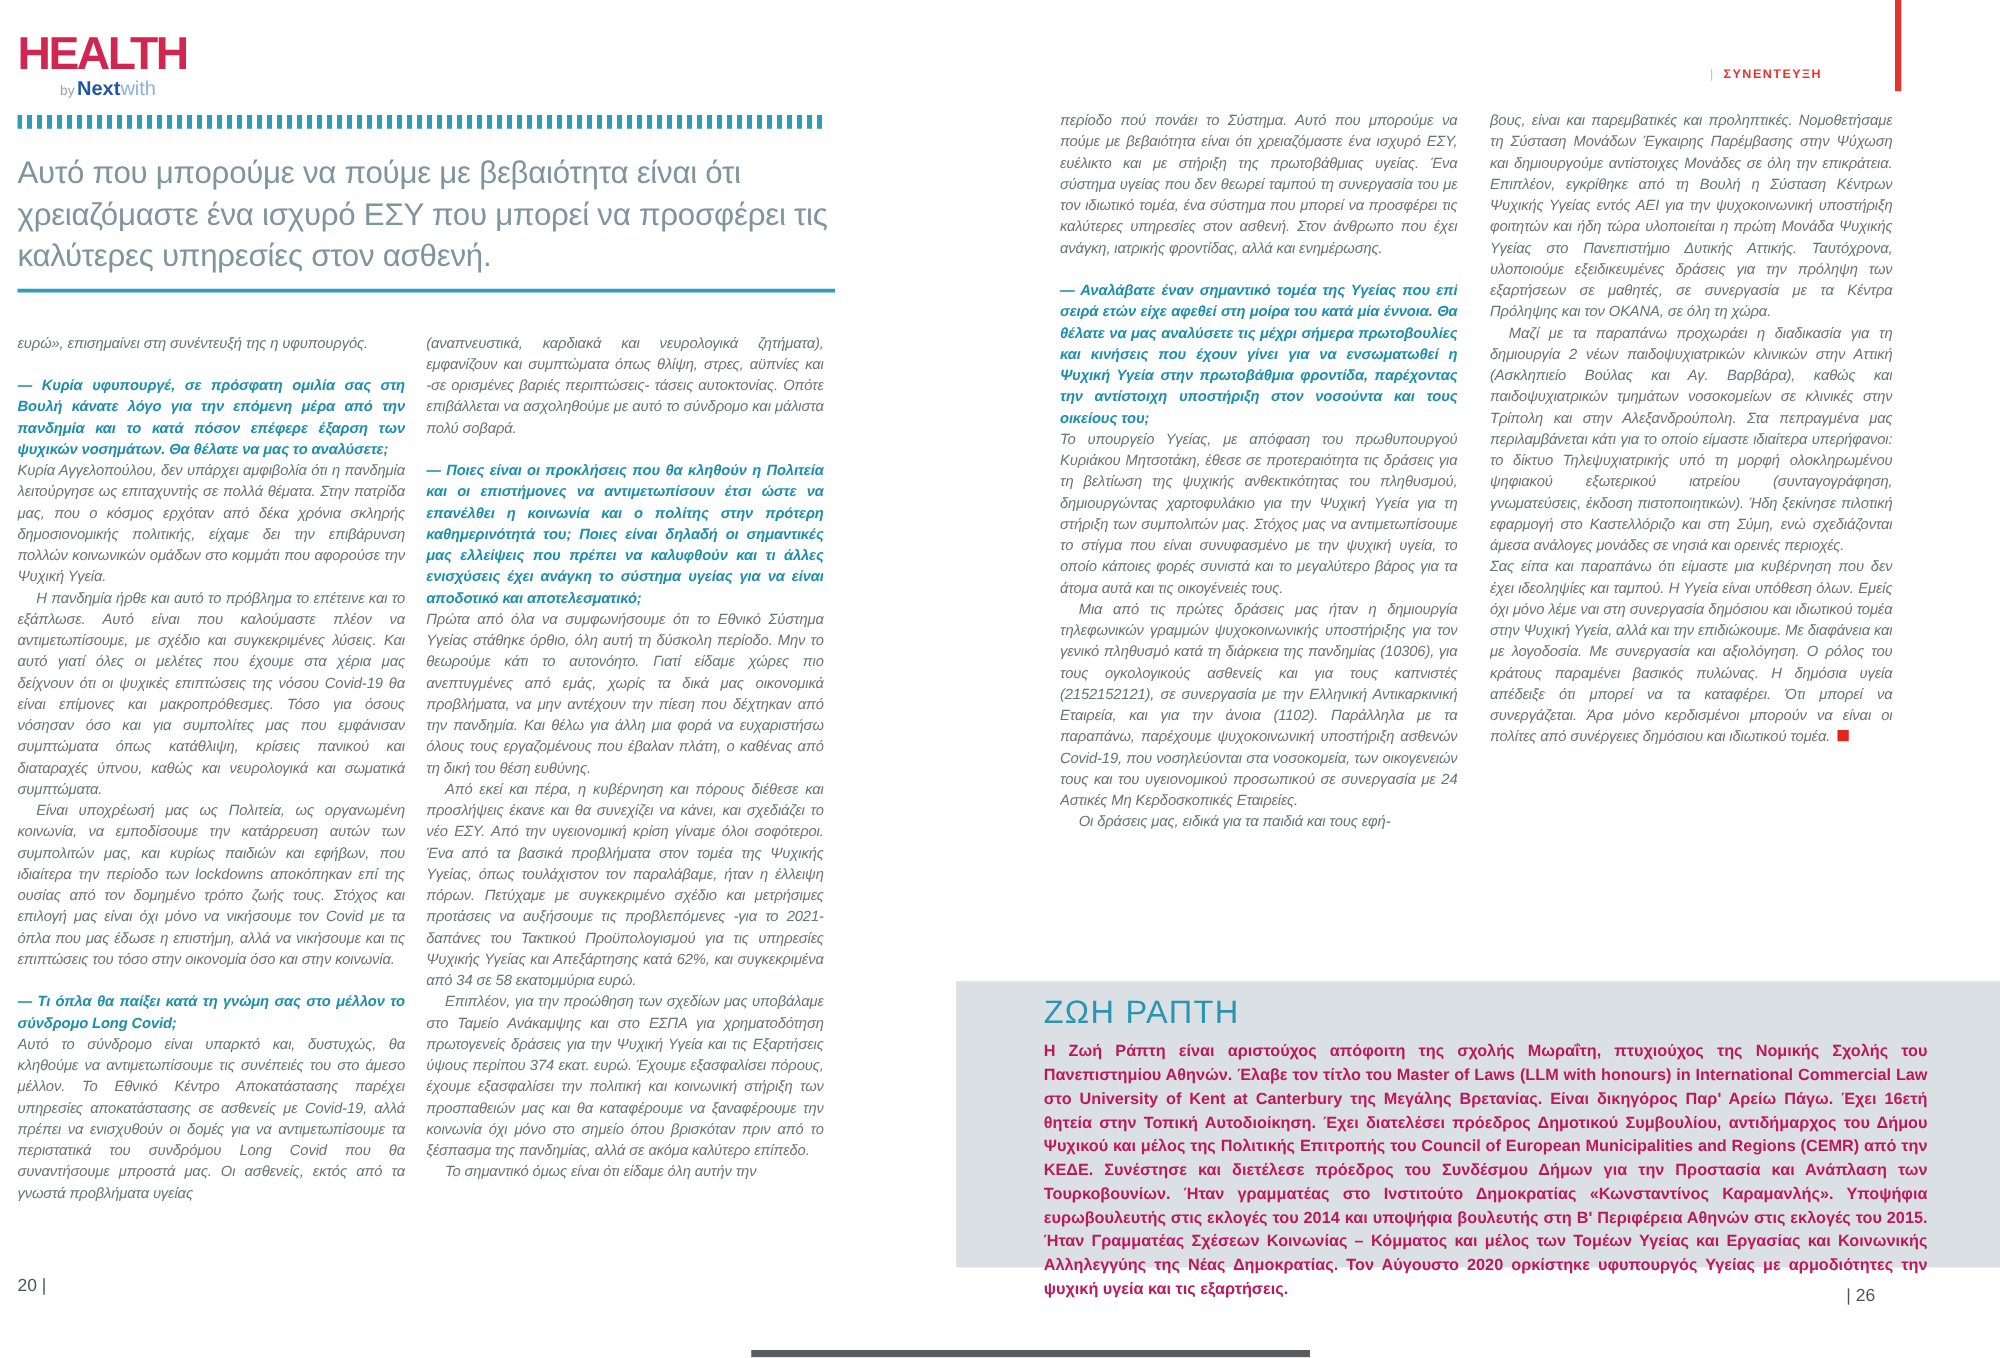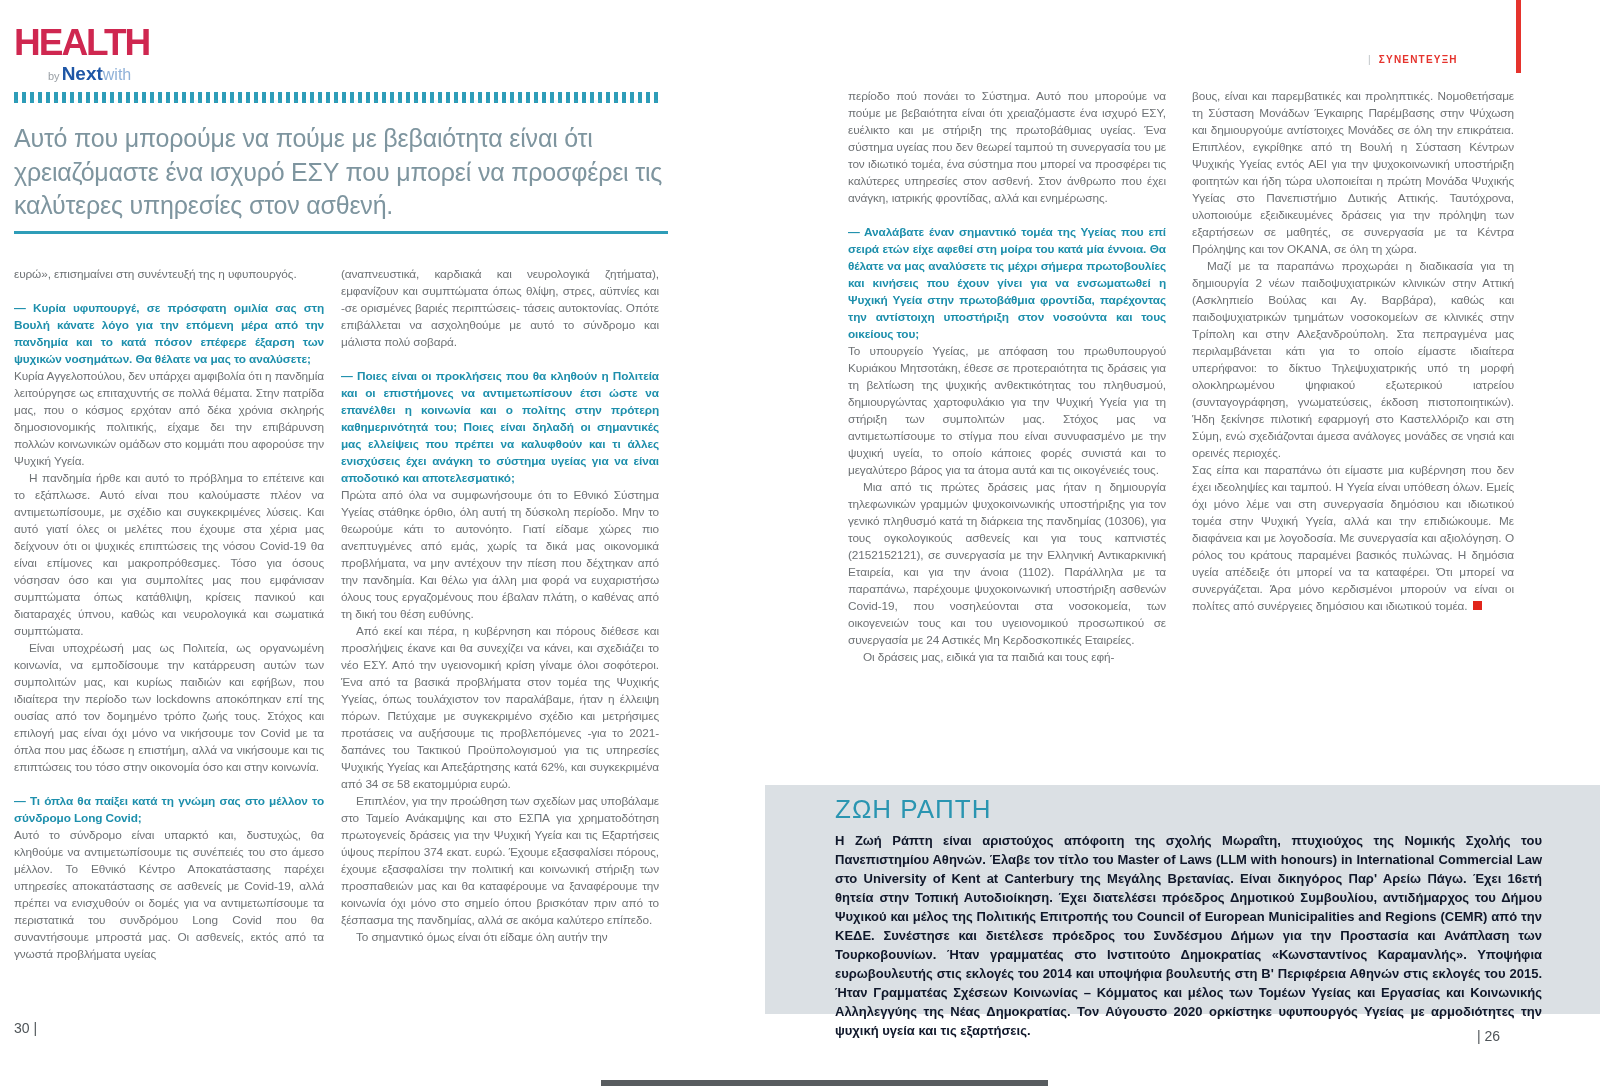--- a/index.html
+++ b/index.html
@@ -4,21 +4,21 @@
 <style>
   html,body{margin:0;padding:0;background:#ffffff;}
   .page{position:relative;width:1600px;height:1086px;background:#ffffff;overflow:hidden;
         font-family:"Liberation Sans",sans-serif;}
 
   
   .brand{position:absolute;left:14px;top:24px;}
   .brand-title{font-size:37px;font-weight:900;letter-spacing:-2px;color:#cf2750;line-height:1;}
   .brand-sub{margin-top:2px;padding-left:34px;white-space:nowrap;}
   .brand-by{font-size:11px;color:#9aa0a6;margin-right:2px;}
-  .brand-next{font-size:19px;font-weight:bold;color:#1f57a6;}
+  .brand-next{font-size:16px;font-weight:bold;color:#1f57a6;}
   .brand-deal{font-size:16px;color:#8fb1d8;}
 
   
   .section-label{position:absolute;left:1368px;top:54px;font-size:10px;font-weight:bold;
                  letter-spacing:1.2px;color:#e5332d;white-space:nowrap;}
   .section-label .sep{color:#b9bec2;font-weight:400;margin-right:7px;}
   .red-bar{position:absolute;left:1516px;top:0;width:5px;height:73px;background:#e5332d;}
 
   
   .dash-rule{position:absolute;left:14px;top:92px;width:646px;height:11px;
@@ -29,30 +29,30 @@
   .headline{position:absolute;left:14px;top:122px;width:660px;margin:0;font-size:25px;
             font-weight:400;line-height:1.34;color:#7e959f;letter-spacing:-0.2px;}
 
   
   .col{position:absolute;overflow:hidden;font-size:11.8px;line-height:17px;color:#6e7275;
        text-align:justify;letter-spacing:-0.1px;}
   .col1{left:14px;top:266px;width:310px;height:752px;}
   .col2{left:341px;top:266px;width:318px;height:752px;}
   .col3{left:848px;top:88px;width:318px;height:694px;}
   .col4{left:1192px;top:88px;width:322px;height:694px;}
-  .col p{margin:0;}
+  .col p{margin:0;font-style:italic;}
   .col p.question{color:#1d8fac;font-weight:bold;margin-top:17px;}
   .col p.indent{text-indent:15px;}
   .end-square{display:inline-block;width:9px;height:9px;background:#e1251b;margin-left:6px;}
 
   
   .bio-box{position:absolute;left:765px;top:785px;width:835px;height:229px;background:#dbe0e4;}
   .bio-name{position:absolute;left:70px;top:9px;font-size:26px;letter-spacing:1px;color:#2a95b1;}
   .bio-text{position:absolute;left:70px;top:46px;width:707px;margin:0;font-size:13px;
-            font-weight:bold;line-height:19px;color:#0f172a;text-align:justify;}
+            font-weight:bold;line-height:19px;color:#be185d;text-align:justify;}
 
   
   .pagenum{position:absolute;font-size:14px;color:#4e5458;}
   .pagenum.left{left:14px;top:1020px;}
   .pagenum.right{left:1477px;top:1028px;}
   .edge-strip{position:absolute;left:601px;top:1080px;width:447px;height:6px;background:#585c5f;}
 </style>
 </head>
 <body>
 
@@ -104,17 +104,17 @@
       <p class="answer">βους, είναι και παρεμβατικές και προληπτικές. Νομοθετήσαμε τη Σύσταση Μονάδων Έγκαιρης Παρέμβασης στην Ψύχωση και δημιουργούμε αντίστοιχες Μονάδες σε όλη την επικράτεια. Επιπλέον, εγκρίθηκε από τη Βουλή η Σύσταση Κέντρων Ψυχικής Υγείας εντός ΑΕΙ για την ψυχοκοινωνική υποστήριξη φοιτητών και ήδη τώρα υλοποιείται η πρώτη Μονάδα Ψυχικής Υγείας στο Πανεπιστήμιο Δυτικής Αττικής. Ταυτόχρονα, υλοποιούμε εξειδικευμένες δράσεις για την πρόληψη των εξαρτήσεων σε μαθητές, σε συνεργασία με τα Κέντρα Πρόληψης και τον ΟΚΑΝΑ, σε όλη τη χώρα.</p>
       <p class="answer indent">Μαζί με τα παραπάνω προχωράει η διαδικασία για τη δημιουργία 2 νέων παιδοψυχιατρικών κλινικών στην Αττική (Ασκληπιείο Βούλας και Αγ. Βαρβάρα), καθώς και παιδοψυχιατρικών τμημάτων νοσοκομείων σε κλινικές στην Τρίπολη και στην Αλεξανδρούπολη. Στα πεπραγμένα μας περιλαμβάνεται κάτι για το οποίο είμαστε ιδιαίτερα υπερήφανοι: το δίκτυο Τηλεψυχιατρικής υπό τη μορφή ολοκληρωμένου ψηφιακού εξωτερικού ιατρείου (συνταγογράφηση, γνωματεύσεις, έκδοση πιστοποιητικών). Ήδη ξεκίνησε πιλοτική εφαρμογή στο Καστελλόριζο και στη Σύμη, ενώ σχεδιάζονται άμεσα ανάλογες μονάδες σε νησιά και ορεινές περιοχές.</p>
       <p class="answer">Σας είπα και παραπάνω ότι είμαστε μια κυβέρνηση που δεν έχει ιδεοληψίες και ταμπού. Η Υγεία είναι υπόθεση όλων. Εμείς όχι μόνο λέμε ναι στη συνεργασία δημόσιου και ιδιωτικού τομέα στην Ψυχική Υγεία, αλλά και την επιδιώκουμε. Με διαφάνεια και με λογοδοσία. Με συνεργασία και αξιολόγηση. Ο ρόλος του κράτους παραμένει βασικός πυλώνας. Η δημόσια υγεία απέδειξε ότι μπορεί να τα καταφέρει. Ότι μπορεί να συνεργάζεται. Άρα μόνο κερδισμένοι μπορούν να είναι οι πολίτες από συνέργειες δημόσιου και ιδιωτικού τομέα.<span class="end-square"></span></p>
     </div>
 
   <div class="bio-box">
     <div class="bio-name">ΖΩΗ ΡΑΠΤΗ</div>
     <p class="bio-text">Η Ζωή Ράπτη είναι αριστούχος απόφοιτη της σχολής Μωραΐτη, πτυχιούχος της Νομικής Σχολής του Πανεπιστημίου Αθηνών. Έλαβε τον τίτλο του Master of Laws (LLM with honours) in International Commercial Law στο University of Kent at Canterbury της Μεγάλης Βρετανίας. Είναι δικηγόρος Παρ' Αρείω Πάγω. Έχει 16ετή θητεία στην Τοπική Αυτοδιοίκηση. Έχει διατελέσει πρόεδρος Δημοτικού Συμβουλίου, αντιδήμαρχος του Δήμου Ψυχικού και μέλος της Πολιτικής Επιτροπής του Council of European Municipalities and Regions (CEMR) από την ΚΕΔΕ. Συνέστησε και διετέλεσε πρόεδρος του Συνδέσμου Δήμων για την Προστασία και Ανάπλαση των Τουρκοβουνίων. Ήταν γραμματέας στο Ινστιτούτο Δημοκρατίας «Κωνσταντίνος Καραμανλής». Υποψήφια ευρωβουλευτής στις εκλογές του 2014 και υποψήφια βουλευτής στη Β' Περιφέρεια Αθηνών στις εκλογές του 2015. Ήταν Γραμματέας Σχέσεων Κοινωνίας – Κόμματος και μέλος των Τομέων Υγείας και Εργασίας και Κοινωνικής Αλληλεγγύης της Νέας Δημοκρατίας. Τον Αύγουστο 2020 ορκίστηκε υφυπουργός Υγείας με αρμοδιότητες την ψυχική υγεία και τις εξαρτήσεις.</p>
   </div>
 
-  <div class="pagenum left">30 |</div>
+  <div class="pagenum left">20 |</div>
   <div class="pagenum right">| 26</div>
   <div class="edge-strip"></div>
 
 </div>
 
 </body></html>

